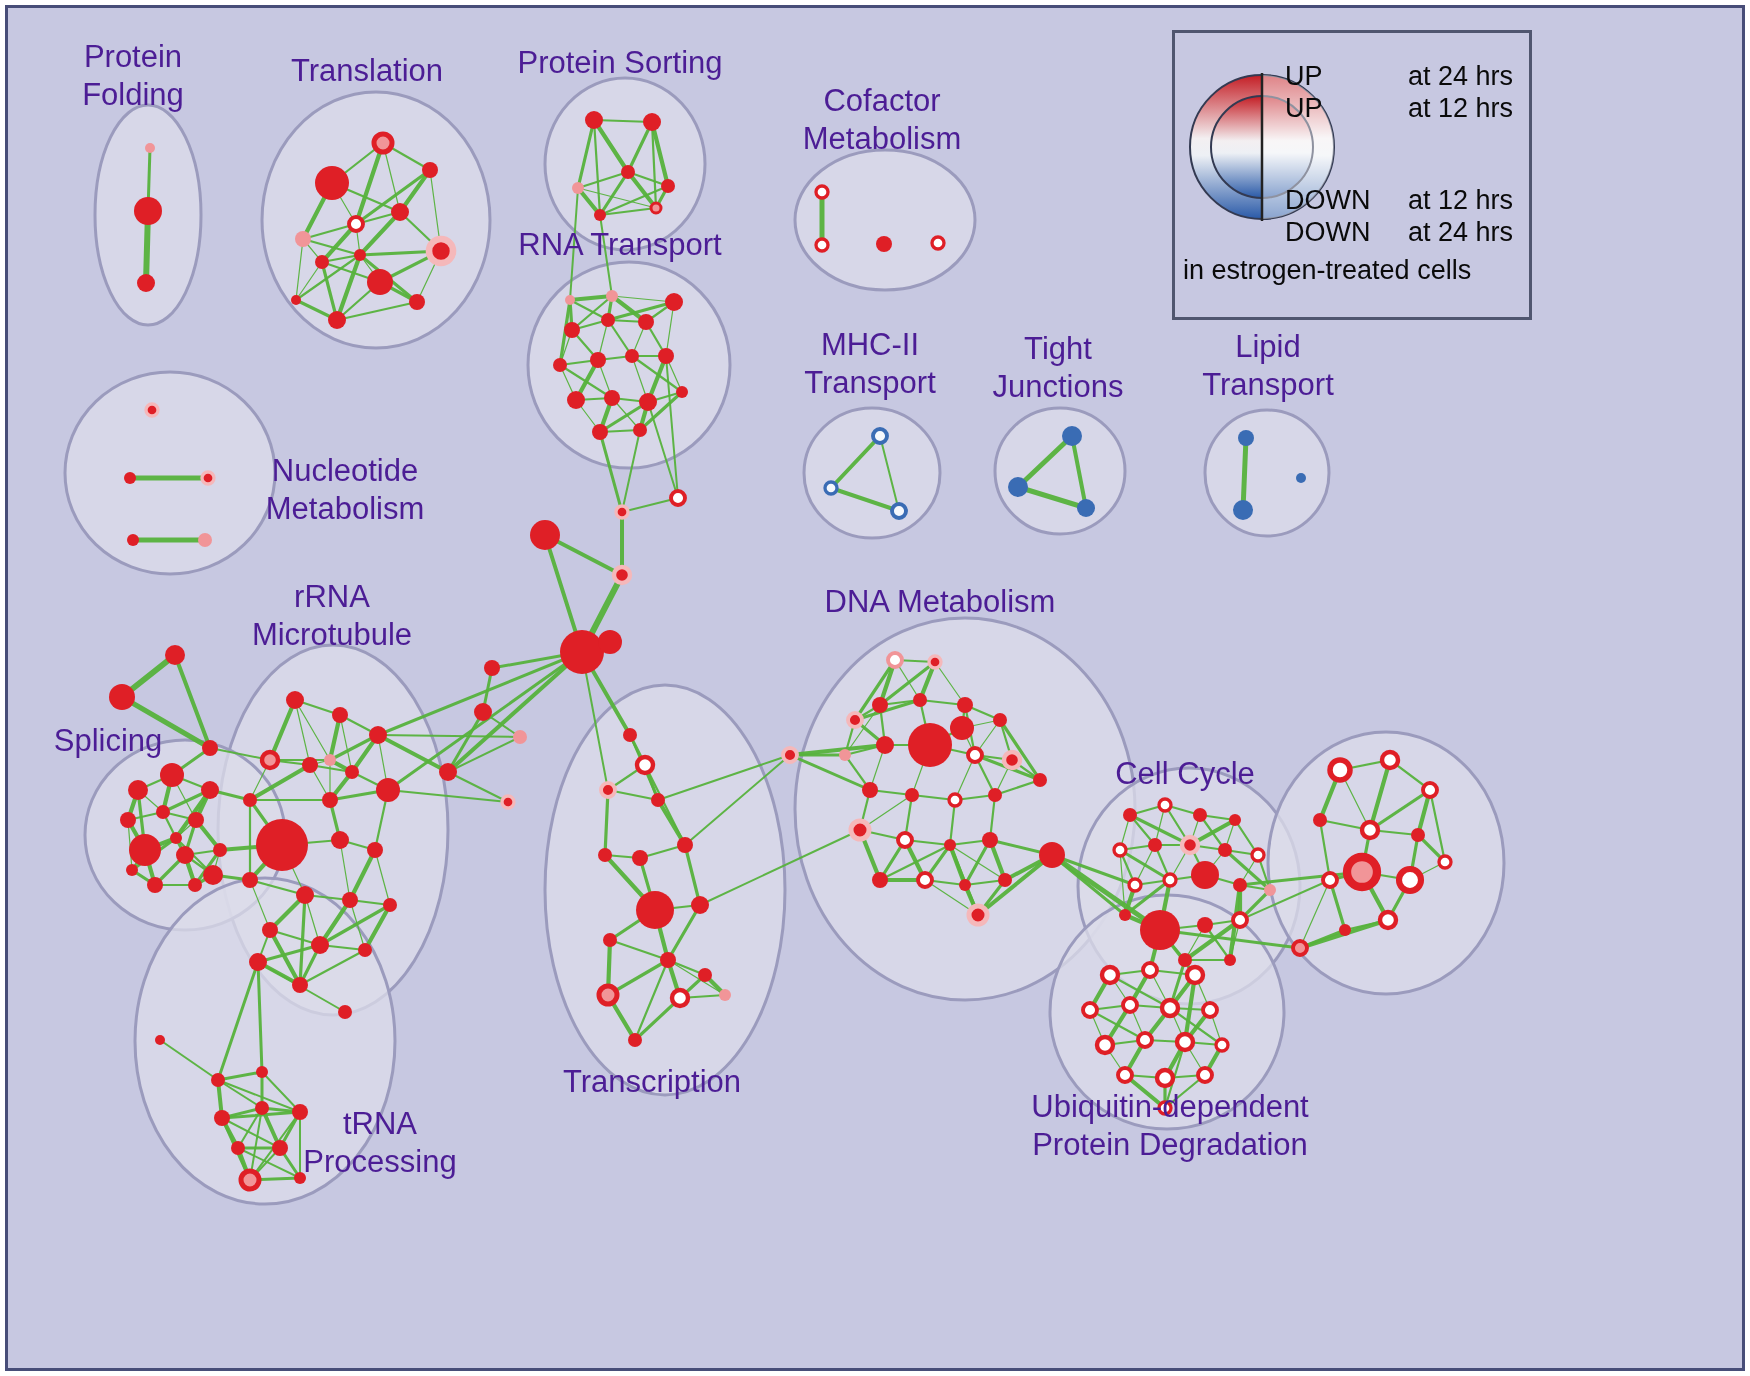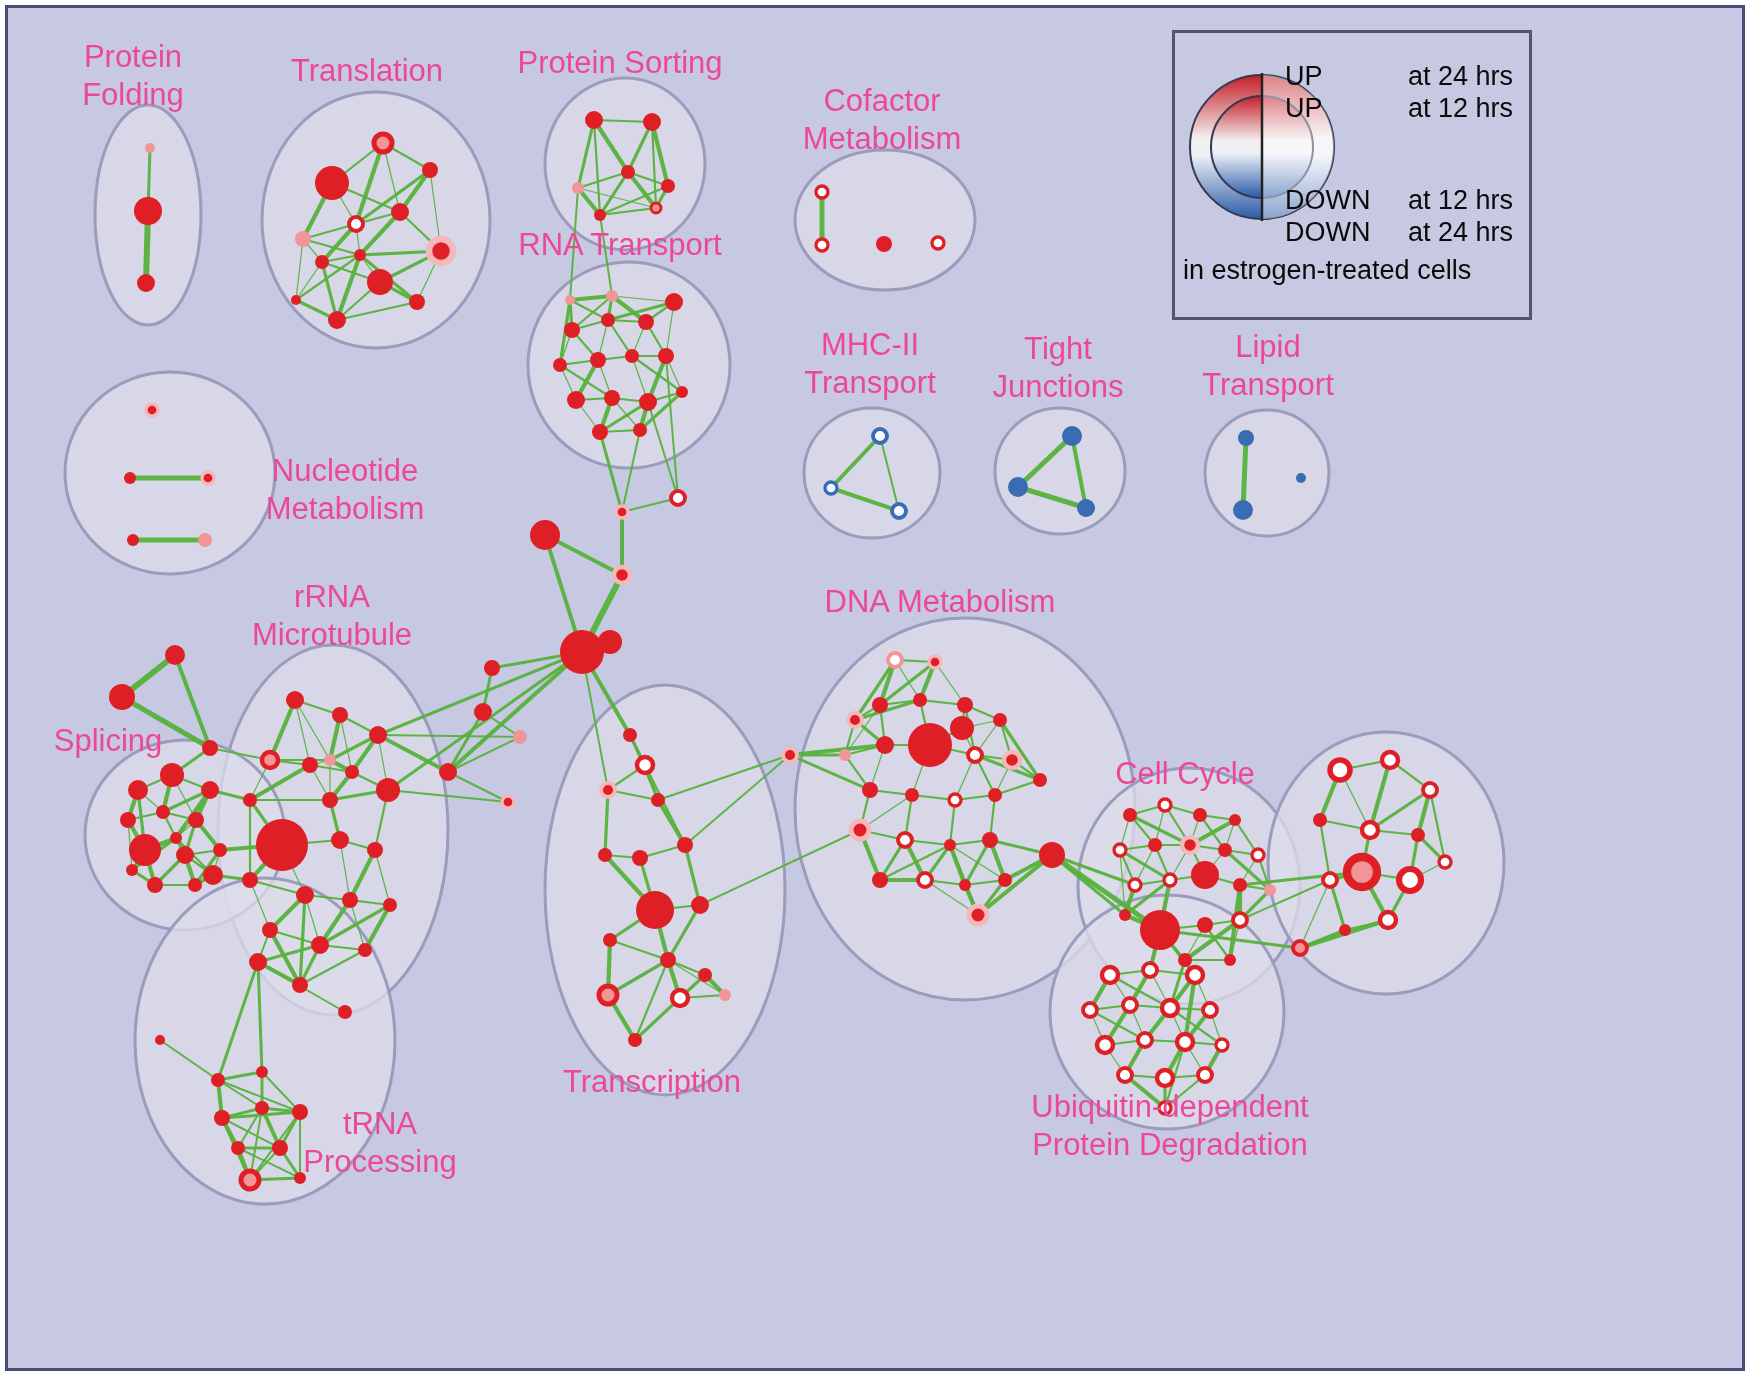--- a/index.html
+++ b/index.html
@@ -1,19 +1,19 @@
 <!DOCTYPE html>
 <html><head>
 <meta charset="utf-8">
 <style>
   html,body{margin:0;padding:0;background:#ffffff;font-family:"Liberation Sans",sans-serif;}
   .stage{position:relative;width:1750px;height:1376px;background:#ffffff;overflow:hidden;}
   .field{position:absolute;left:5px;top:5px;right:5px;bottom:5px;background:#c7c8e1;border:3px solid #474d78;}
   #net{position:absolute;left:0;top:0;width:1750px;height:1376px;}
-  .clabel{position:absolute;transform:translateX(-50%);font-size:31px;line-height:1.22;color:#ec4899;text-align:center;white-space:pre-line;}
+  .clabel{position:absolute;transform:translateX(-50%);font-size:31px;line-height:1.22;color:#4c1d95;text-align:center;white-space:pre-line;}
   .legend{position:absolute;left:1172px;top:30px;width:360px;height:290px;border:3px solid #50566f;background:#c7c8e1;box-sizing:border-box;}
   .legend-circle{position:absolute;left:2px;top:14px;}
   .lg-row{position:absolute;left:110px;width:228px;display:flex;justify-content:space-between;font-size:27px;color:#0a0a0a;text-align:center;}
   .lg-foot{position:absolute;left:8px;width:100%;font-size:27px;color:#0a0a0a;}
 </style>
 </head>
 <body>
 
 <div class="stage">
   <div class="field"></div>

